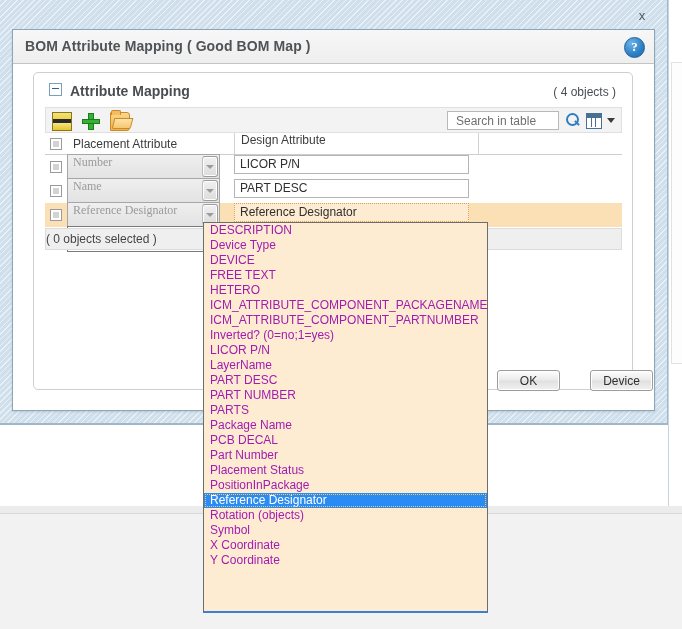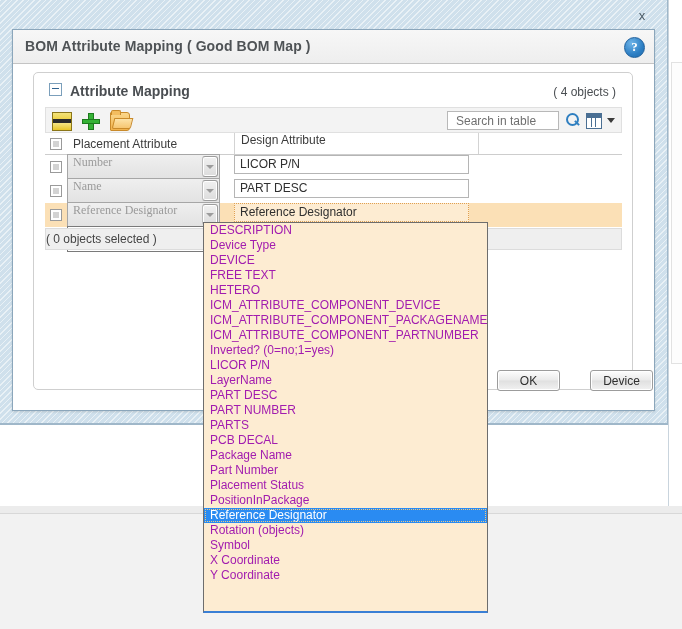--- a/index.html
+++ b/index.html
@@ -413,31 +413,30 @@
     </div>
 
   </div>
 
   <div class="dropdown" id="dropdown-list">
       <div class="dd-item">DESCRIPTION</div>
       <div class="dd-item">Device Type</div>
       <div class="dd-item">DEVICE</div>
       <div class="dd-item">FREE TEXT</div>
       <div class="dd-item">HETERO</div>
-      <div class="dd-item">ICM_ATTRIBUTE_COMPONENT_DEVICE</div>
       <div class="dd-item">ICM_ATTRIBUTE_COMPONENT_PACKAGENAME</div>
       <div class="dd-item">ICM_ATTRIBUTE_COMPONENT_PARTNUMBER</div>
       <div class="dd-item">Inverted? (0=no;1=yes)</div>
       <div class="dd-item">LICOR P/N</div>
       <div class="dd-item">LayerName</div>
       <div class="dd-item">PART DESC</div>
       <div class="dd-item">PART NUMBER</div>
       <div class="dd-item">PARTS</div>
+      <div class="dd-item">Package Name</div>
       <div class="dd-item">PCB DECAL</div>
-      <div class="dd-item">Package Name</div>
       <div class="dd-item">Part Number</div>
       <div class="dd-item">Placement Status</div>
       <div class="dd-item">PositionInPackage</div>
       <div class="dd-item sel">Reference Designator</div>
       <div class="dd-item">Rotation (objects)</div>
       <div class="dd-item">Symbol</div>
       <div class="dd-item">X Coordinate</div>
       <div class="dd-item">Y Coordinate</div>
     </div>
 

